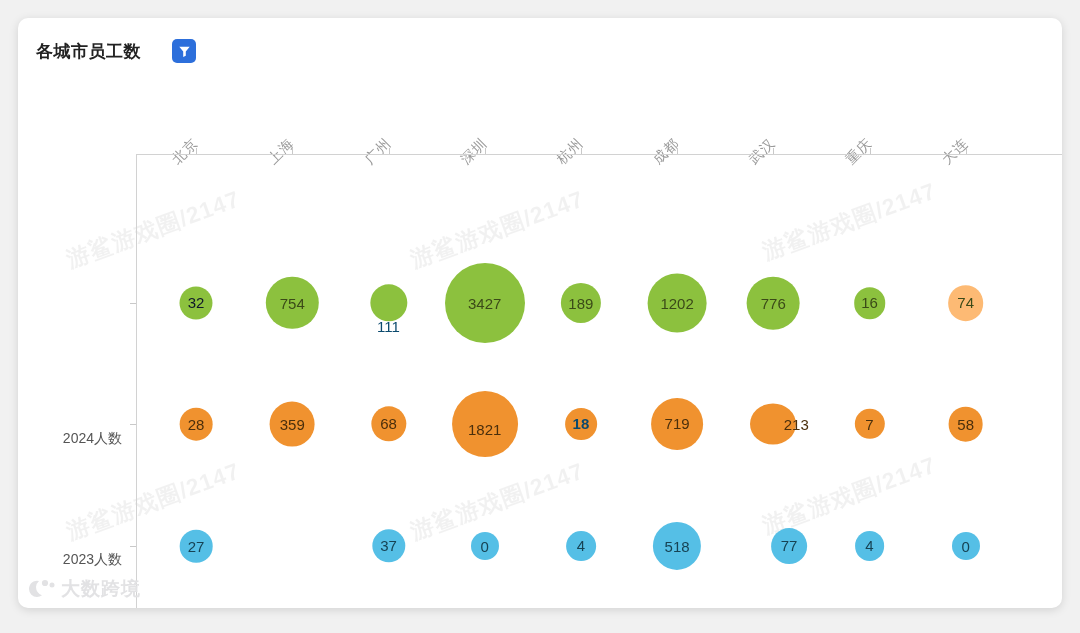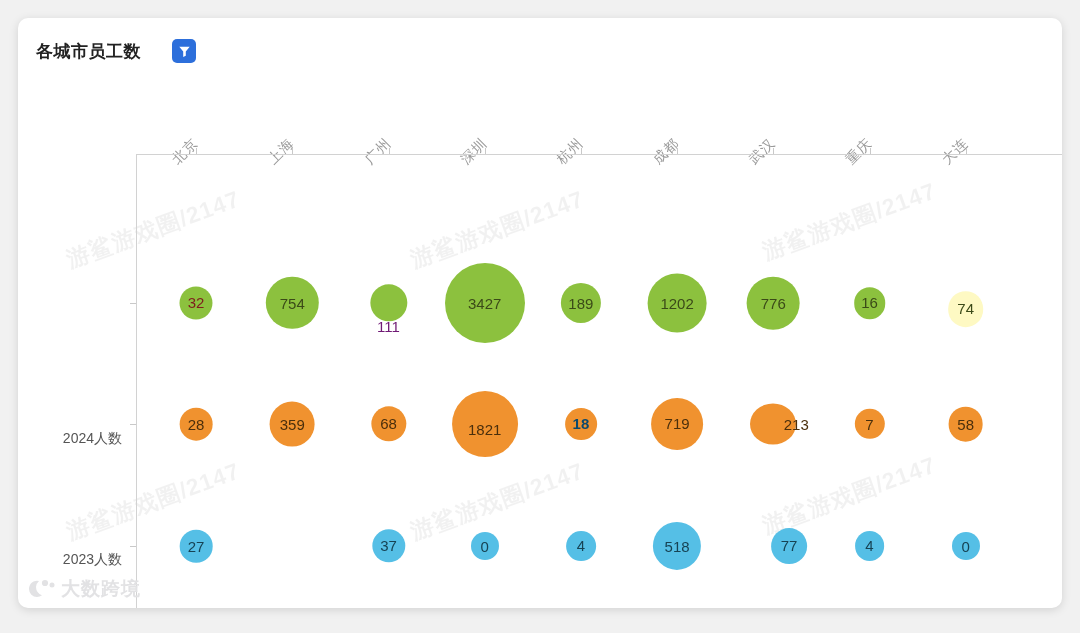--- a/index.html
+++ b/index.html
@@ -191,44 +191,44 @@
       <div class="tick-mark" style="left: 348.704px;"></div>
       <div class="tick-mark" style="left: 444.905px;"></div>
       <div class="tick-mark" style="left: 541.106px;"></div>
       <div class="tick-mark" style="left: 637.307px;"></div>
       <div class="tick-mark" style="left: 733.508px;"></div>
       <div class="tick-mark" style="left: 829.709px;"></div>
       <div class="ytick-mark" style="top: 149px;"></div>
       <div class="ytick-mark" style="top: 270px;"></div>
       <div class="ytick-mark" style="top: 392px;"></div>
       <div class="bubble" style="width: 33.0248px; height: 33.0248px; left: 60.1006px; top: 149px; background: rgb(140, 193, 62);">
-        <span class="bubble-label" style="color: #7f1d1d;">32</span>
+        <span class="bubble-label" style="color: #0f172a;">32</span>
       </div>
       <div class="bubble" style="width: 52.3911px; height: 52.3911px; left: 156.302px; top: 149px; background: rgb(140, 193, 62);">
         <span class="bubble-label" style="color: rgb(59, 74, 24);">754</span>
       </div>
       <div class="bubble" style="width: 37.3585px; height: 37.3585px; left: 252.503px; top: 149px; background: rgb(140, 193, 62);">
-        <span class="bubble-label" style="color: #701a75; margin-top: 48px;">111</span>
+        <span class="bubble-label" style="color: #0c4a6e; margin-top: 48px;">111</span>
       </div>
       <div class="bubble" style="width: 80px; height: 80px; left: 348.704px; top: 149px; background: rgb(140, 193, 62);">
         <span class="bubble-label" style="color: rgb(59, 74, 24);">3427</span>
       </div>
       <div class="bubble" style="width: 40.2117px; height: 40.2117px; left: 444.905px; top: 149px; background: rgb(140, 193, 62);">
         <span class="bubble-label" style="color: rgb(59, 74, 24);">189</span>
       </div>
       <div class="bubble" style="width: 58.7963px; height: 58.7963px; left: 541.106px; top: 149px; background: rgb(140, 193, 62);">
         <span class="bubble-label" style="color: rgb(59, 74, 24);">1202</span>
       </div>
       <div class="bubble" style="width: 52.7444px; height: 52.7444px; left: 637.307px; top: 149px; background: rgb(140, 193, 62);">
         <span class="bubble-label" style="color: rgb(59, 74, 24);">776</span>
       </div>
       <div class="bubble" style="width: 31.5531px; height: 31.5531px; left: 733.508px; top: 149px; background: rgb(140, 193, 62);">
         <span class="bubble-label" style="color: rgb(59, 74, 24);">16</span>
       </div>
-      <div class="bubble" style="width: 35.6412px; height: 35.6412px; left: 829.709px; top: 155px; background: #fef9c3;">
+      <div class="bubble" style="width: 35.6412px; height: 35.6412px; left: 829.709px; top: 149px; background: #fdba74;">
         <span class="bubble-label" style="color: rgb(59, 74, 24);">74</span>
       </div>
       <div class="bubble" style="width: 32.7003px; height: 32.7003px; left: 60.1006px; top: 270px; background: rgb(240, 146, 47);">
         <span class="bubble-label" style="color: rgb(74, 47, 12);">28</span>
       </div>
       <div class="bubble" style="width: 44.8304px; height: 44.8304px; left: 156.302px; top: 270px; background: rgb(240, 146, 47);">
         <span class="bubble-label" style="color: rgb(74, 47, 12);">359</span>
       </div>
       <div class="bubble" style="width: 35.3249px; height: 35.3249px; left: 252.503px; top: 270px; background: rgb(240, 146, 47);">
         <span class="bubble-label" style="color: rgb(74, 47, 12);">68</span>

